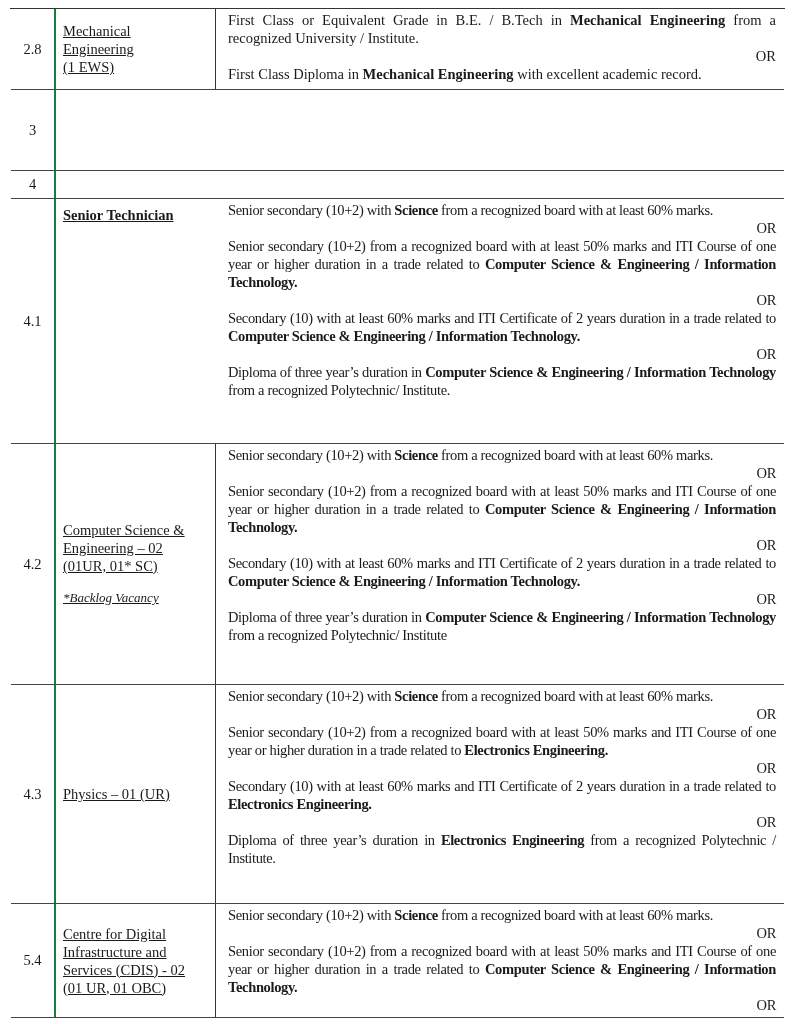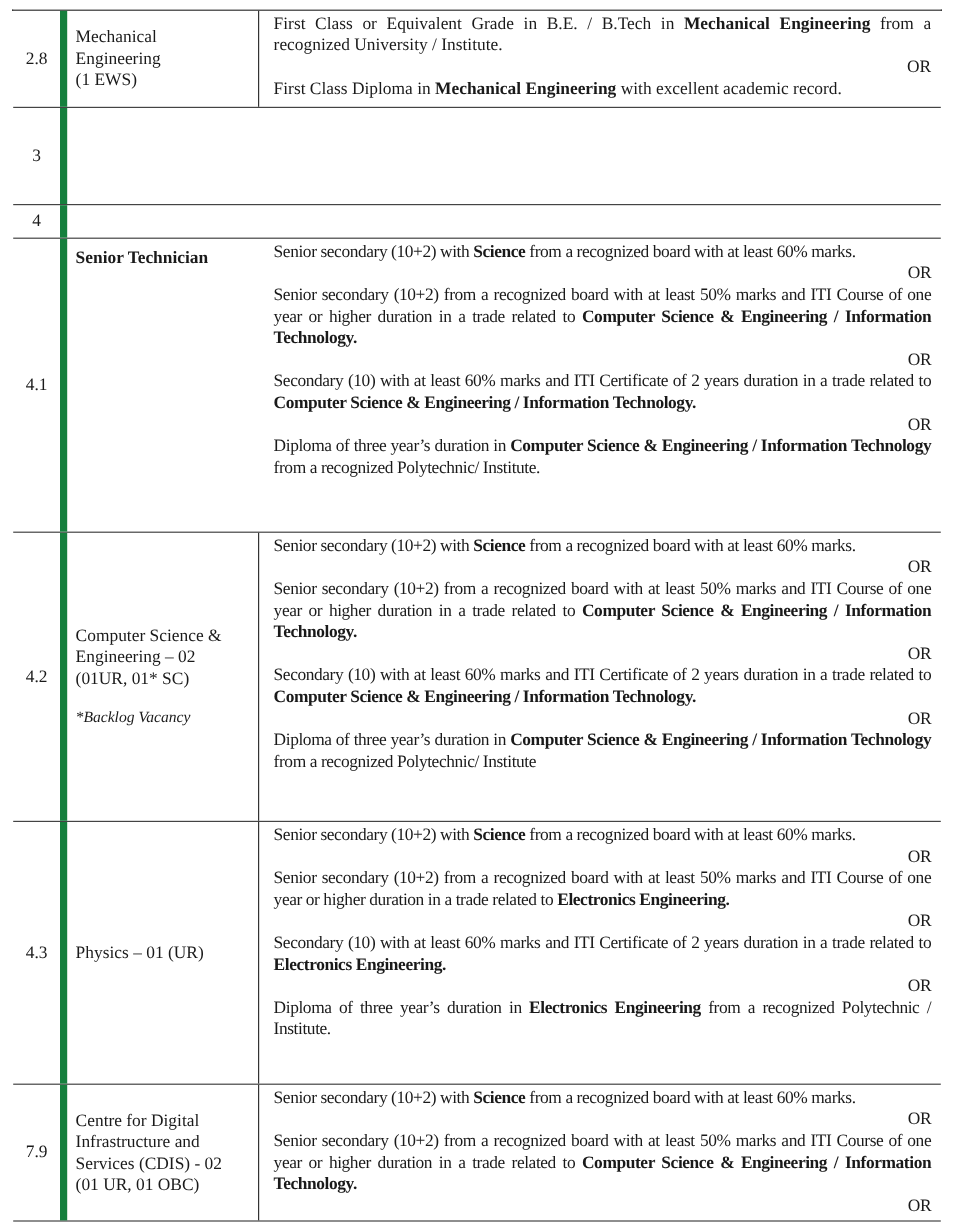--- a/index.html
+++ b/index.html
@@ -1,21 +1,21 @@
 <!DOCTYPE html>
 <html><head>
 <meta charset="utf-8">
 <style>
   html,body{margin:0;padding:0;background:#fff;}
   body{width:800px;height:1024px;position:relative;overflow:hidden;font-family:"Liberation Serif",serif;color:#1a1a1a;}
   .tbl{position:absolute;left:10px;top:8px;width:773px;border:1px solid #333;border-bottom:none;}
   .row{position:absolute;left:0;width:773px;border-bottom:1px solid #444;box-sizing:border-box;}
   .c1,.c2,.c3{position:absolute;top:0;bottom:0;box-sizing:border-box;}
-  .c1{left:0;width:45px;border-right:6px solid #15803d;display:flex;align-items:center;justify-content:center;font-size:14.5px;}
-  .c2{left:45px;width:160px;border-right:1px solid #333;display:flex;flex-direction:column;justify-content:center;padding-left:7px;font-size:14.5px;line-height:18px;}
+  .c1{left:0;width:45px;border-right:2px solid #15803d;display:flex;align-items:center;justify-content:center;font-size:14.5px;}
+  .c2{left:45px;width:160px;border-right:1px solid #333;display:flex;flex-direction:column;justify-content:center;padding-left:7px;font-size:14.5px;line-height:18px;text-decoration:underline;}
   .c3{left:205px;right:0;padding:2px 8px 0 12px;font-size:14.5px;line-height:18px;text-align:justify;}
   .c3 p{margin:0;}
   .or{text-align:right;display:block;}
   b{font-weight:bold;}
   .span2{left:45px;right:0;border-right:none;margin-top:44px;}
   .note{font-style:italic;font-size:13px;margin-top:14px;}
   .cond{font-size:14.5px;letter-spacing:-0.35px;}
 </style>
 </head>
 <body>
@@ -89,21 +89,21 @@
       <span class="or">OR</span>
       <p><span>Senior secondary (10+2) from a recognized board with at least 50% marks and ITI Course of one year or higher duration in a trade related to </span><b>Electronics Engineering.</b></p>
       <span class="or">OR</span>
       <p><span>Secondary (10) with at least 60% marks and ITI Certificate of 2 years duration in a trade related to </span><b>Electronics Engineering.</b></p>
       <span class="or">OR</span>
       <p><span>Diploma of three year’s duration in </span><b>Electronics Engineering</b><span> from a recognized Polytechnic / Institute.</span></p>
     </div>
   </div>
 
   <div class="row" style="top:895px;height:114px;">
-    <div class="c1">7.9</div>
+    <div class="c1">5.4</div>
     <div class="c2">
       <span>Centre for Digital</span>
       <span>Infrastructure and</span>
       <span>Services (CDIS) - 02</span>
       <span>(01 UR, 01 OBC)</span>
     </div>
     <div class="c3 cond">
       <p><span>Senior secondary (10+2) with </span><b>Science</b><span> from a recognized board with at least 60% marks.</span></p>
       <span class="or">OR</span>
       <p><span>Senior secondary (10+2) from a recognized board with at least 50% marks and ITI Course of one year or higher duration in a trade related to </span><b>Computer Science &amp; Engineering / Information Technology.</b></p>

